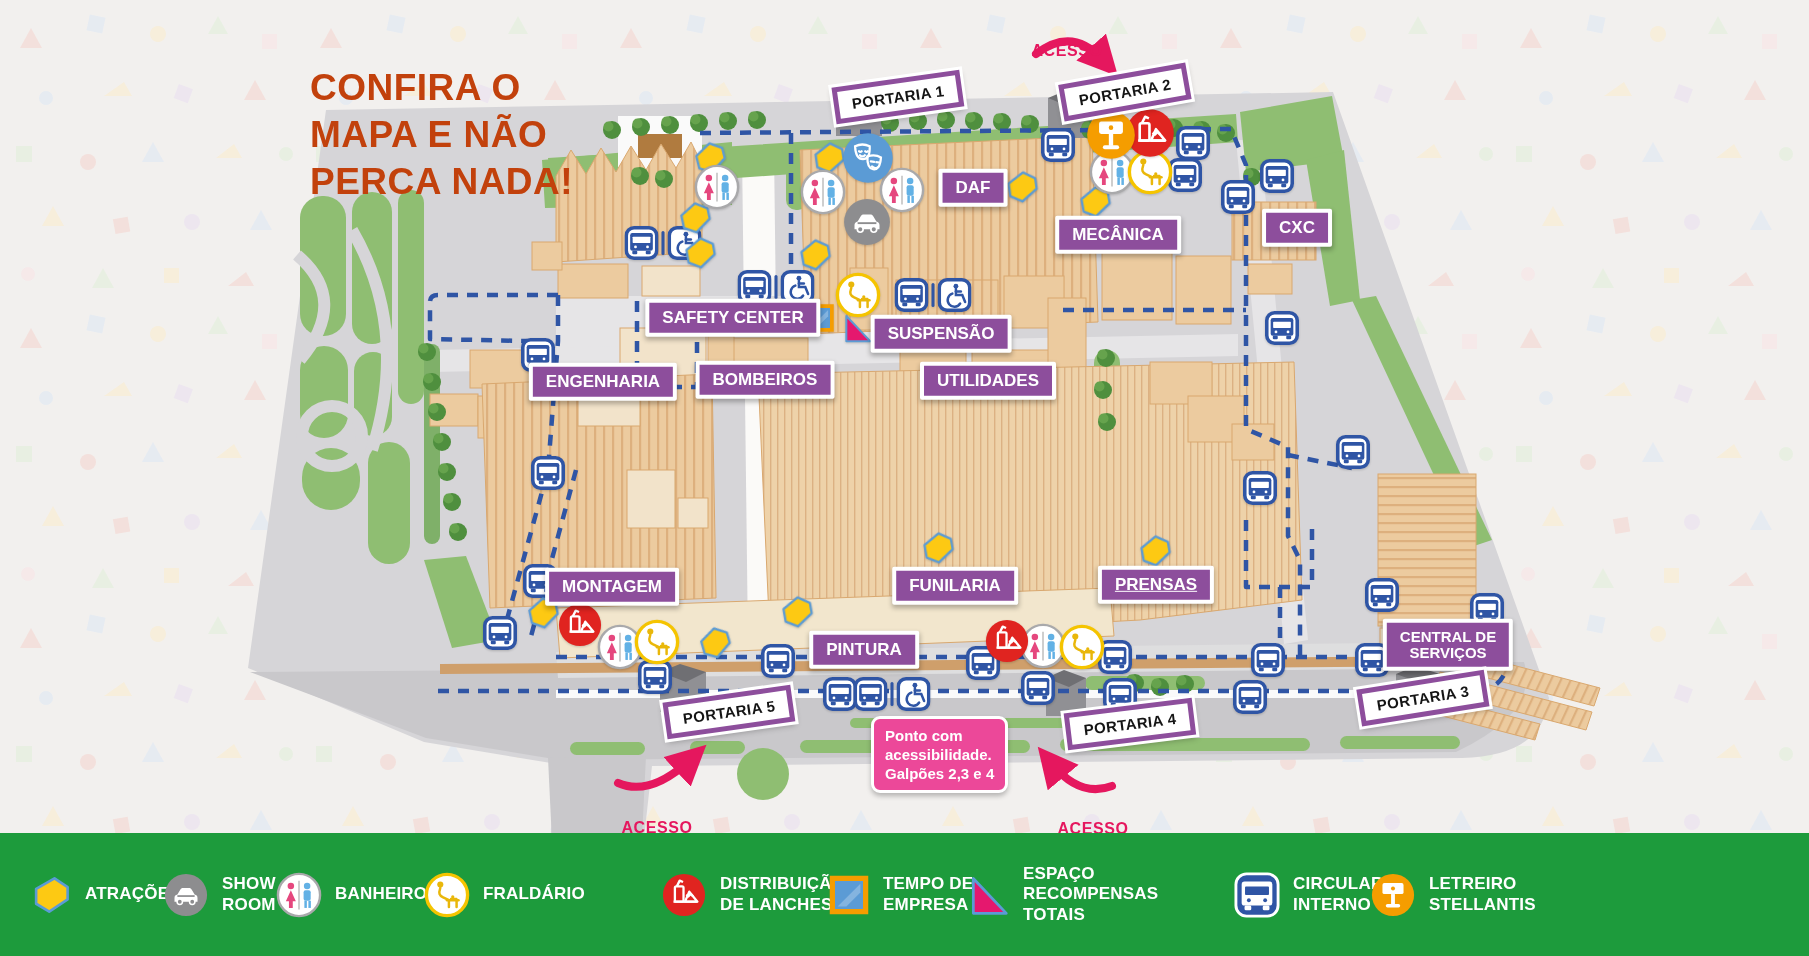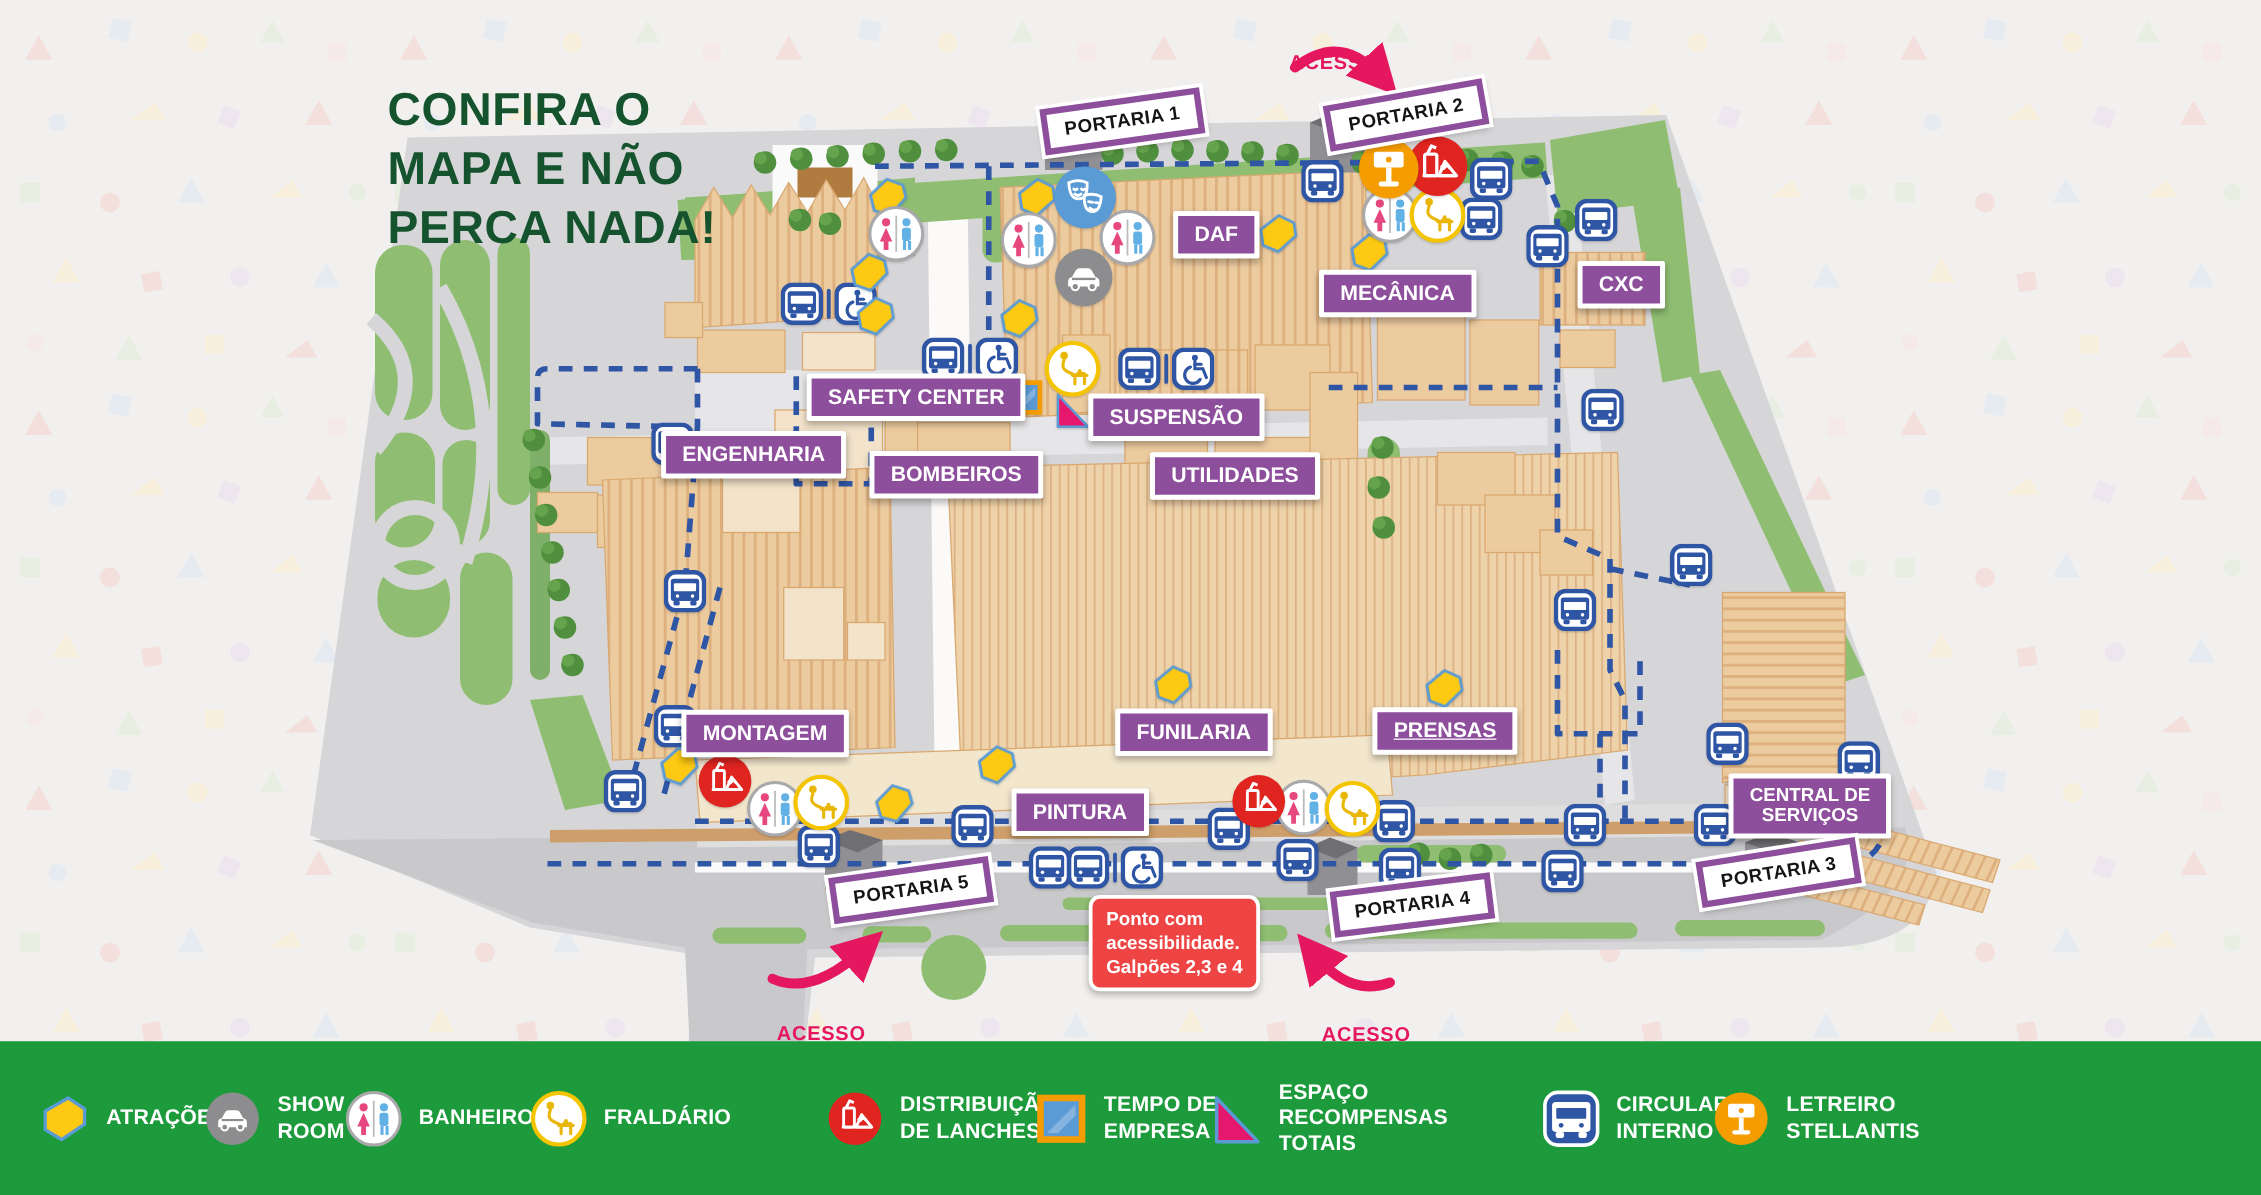--- a/index.html
+++ b/index.html
@@ -1,31 +1,31 @@
 <!DOCTYPE html>
 <html><head>
 <meta charset="utf-8">
 <style>
   html,body{margin:0;padding:0;background:#f2f0ee;}
   .stage{position:relative;width:1809px;height:956px;overflow:hidden;
          font-family:"Liberation Sans","DejaVu Sans",sans-serif;}
   .stage svg.mapcanvas{position:absolute;left:0;top:0;}
-  .title{position:absolute;left:310px;top:64px;color:#14532d;font-size:37px;
+  .title{position:absolute;left:310px;top:64px;color:#c2410c;font-size:37px;
          font-weight:bold;line-height:47px;letter-spacing:.5px;}
   .area-label{position:absolute;transform:translate(-50%,-50%);background:#8d4e9c;
          border:4px solid #fff;border-radius:2px;box-shadow:0 3px 5px rgba(0,0,0,.28);
          color:#fff;font-weight:bold;font-size:17px;line-height:1.08;padding:6px 13px;
          text-align:center;white-space:nowrap;z-index:30;}
   .portaria{position:absolute;background:#fff;border:5px solid #8d4e9c;
          box-shadow:0 0 0 3px #fff,0 3px 6px rgba(0,0,0,.3);color:#141414;
          font-weight:bold;font-size:15px;letter-spacing:.4px;padding:5px 13px;
          white-space:nowrap;z-index:40;}
   .acesso{position:absolute;transform:translate(-50%,-50%);color:#e5175e;
          font-weight:bold;font-size:16px;letter-spacing:.6px;z-index:40;margin-top:29px;}
-  .sign{position:absolute;background:#ef4444;border:3px solid #fff;border-radius:9px;
+  .sign{position:absolute;background:#ec4899;border:3px solid #fff;border-radius:9px;
          box-shadow:0 3px 5px rgba(0,0,0,.25);color:#fff;font-weight:bold;font-size:15px;
          line-height:19px;padding:7px 11px;z-index:40;}
   .marker{position:absolute;display:flex;align-items:center;gap:3px;z-index:20;
          filter:drop-shadow(0 1px 1px rgba(0,0,0,.18));}
   .legend{position:absolute;left:0;top:833px;width:1809px;height:123px;
          background:#1d9b3c;z-index:50;}
   .legend-item{position:absolute;top:0;height:123px;display:flex;align-items:center;gap:13px;}
   .legend-label{color:#fff;font-weight:bold;font-size:17px;line-height:1.18;letter-spacing:.2px;}
   .icon-wrap{display:flex;align-items:center;gap:3px;}
 </style>
@@ -978,21 +978,21 @@
       </div>
       <div class="area-label" style="left: 1297px; top: 228px;">
         <div>CXC</div>
       </div>
       <div class="area-label" style="left: 733px; top: 318px;">
         <div>SAFETY CENTER</div>
       </div>
       <div class="area-label" style="left: 941px; top: 334px;">
         <div>SUSPENSÃO</div>
       </div>
-      <div class="area-label" style="left: 603px; top: 364px;">
+      <div class="area-label" style="left: 603px; top: 382px;">
         <div>ENGENHARIA</div>
       </div>
       <div class="area-label" style="left: 765px; top: 380px;">
         <div>BOMBEIROS</div>
       </div>
       <div class="area-label" style="left: 988px; top: 381px;">
         <div>UTILIDADES</div>
       </div>
       <div class="area-label" style="left: 612px; top: 587px;">
         <div>MONTAGEM</div>

